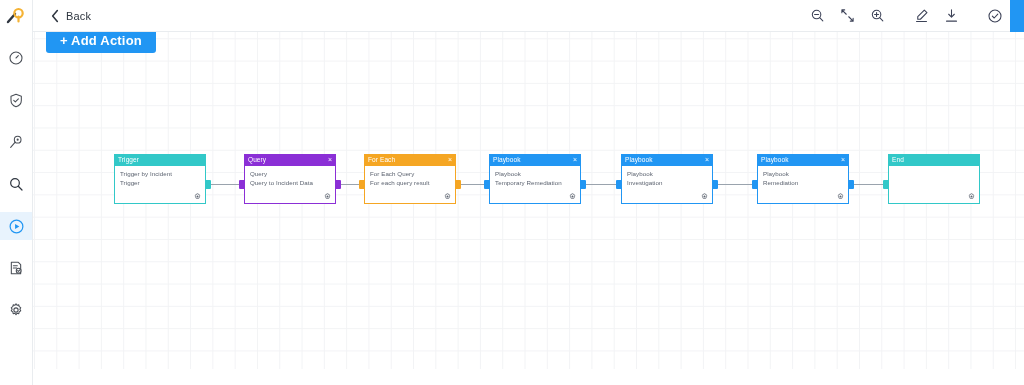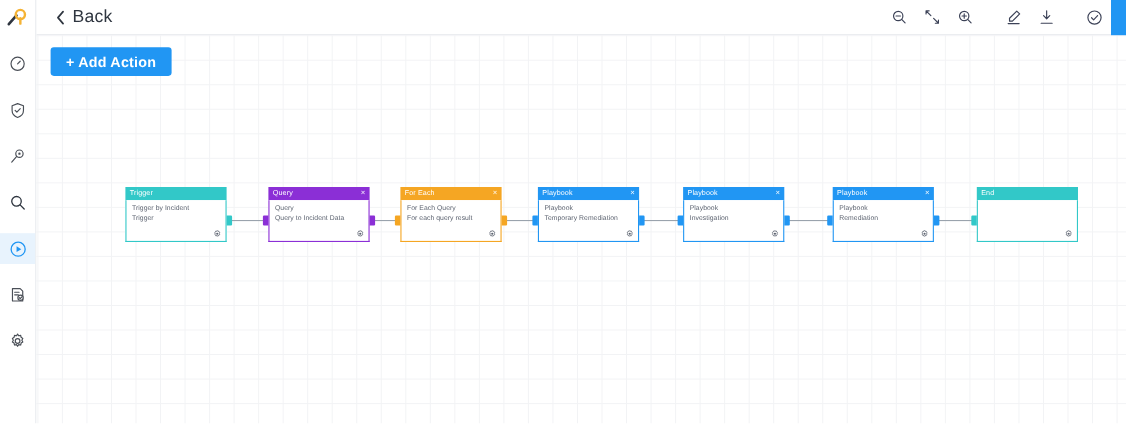--- a/index.html
+++ b/index.html
@@ -70,21 +70,21 @@
   }
   .back-btn {
     display: flex;
     align-items: center;
     gap: 6px;
     margin-left: 17px;
     cursor: pointer;
     color: #3c4257;
   }
   .back-label {
-    font-size: 16px;
+    font-size: 11px;
     color: #2f3640;
     letter-spacing: .2px;
   }
   .page-title {
     margin-left: 22px;
     font-size: 17px;
     color: #2f3640;
     font-weight: 400;
     letter-spacing: .1px;
     white-space: nowrap;
@@ -113,21 +113,21 @@
   .blue-edge {
     width: 14px;
     height: 32px;
     background: #2196f3;
     cursor: pointer;
   }
 
   
   .canvas {
     position: absolute;
-    left: 33px; top: 32px;
+    left: 33px; top: 16px;
     width: 991px;
     height: 353px;
     background-color: #ffffff;
     background-image:
       linear-gradient(to right, #f2f3f5 1px, transparent 1px),
       linear-gradient(to bottom, #f2f3f5 1px, transparent 1px);
     background-size: 22.3px 22.3px;
     background-position: 1px 0px;
     overflow: hidden;
     text-decoration: underline;

